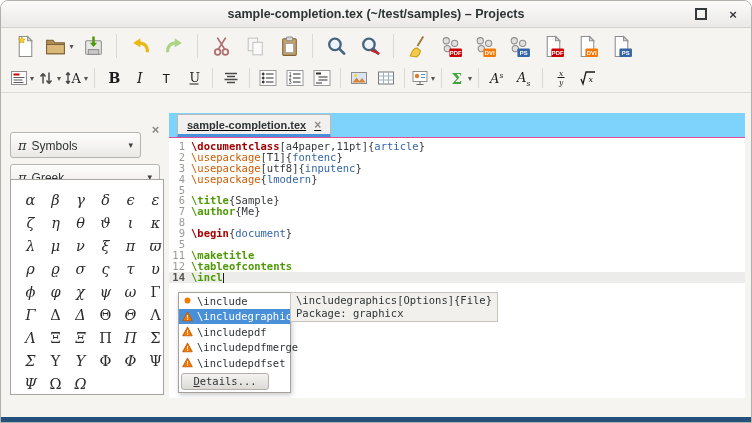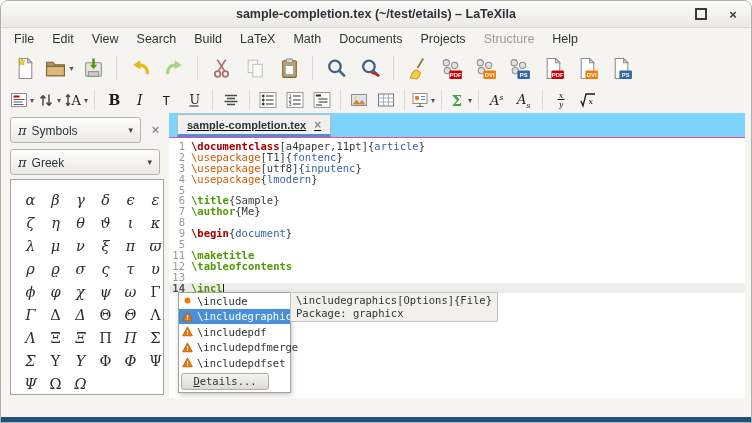--- a/index.html
+++ b/index.html
@@ -30,21 +30,21 @@
   .tsep{width:1px;background:#dcd8d3;flex:none;margin:0 5px;}
   .toolbar-main .tsep{height:24px;}
   .toolbar-format .tsep{height:20px;margin:0 4px;}
   .dd-arrow{font-size:8px;color:#55514c;margin-left:2px;}
   
   .content{position:absolute;top:112px;left:0;right:0;bottom:24px;display:flex;background:#f5f4f1;}
   
   .sidebar{position:relative;width:168px;flex:none;}
   .combo{position:absolute;left:9px;height:26px;box-sizing:border-box;border:1px solid #b7b3ae;border-radius:3px;
          background:linear-gradient(#fdfdfc,#ebe9e6);display:flex;align-items:center;justify-content:space-between;
-         padding:12px 7px;font-size:12px;color:#2e3436;}
+         padding:12px 7px;font-size:12px;color:#2e3436;margin-top:15px;}
   .combo .pi{font-family:"DejaVu Serif",serif;font-style:italic;font-size:13px;margin-right:5px;}
   .combo .arr{font-size:9px;color:#44403b;}
   .combo1{top:4px;width:131px;}
   .combo2{top:36px;width:150px;}
   .side-close{position:absolute;top:8px;left:146px;width:17px;height:17px;display:flex;align-items:center;
               justify-content:center;color:#8d8a85;font-size:13px;font-weight:bold;}
   .sym-panel{position:absolute;left:9px;right:5px;top:66px;bottom:3px;background:#fff;border:1px solid #a7a49f;
              overflow:hidden;padding:8px 0 0 7px;}
   .sym-grid{display:grid;grid-template-columns:repeat(6,25px);grid-auto-rows:23px;}
   .sym{display:flex;align-items:center;justify-content:center;font-family:"DejaVu Serif",serif;
@@ -89,44 +89,31 @@
              border-top:1px solid #d8d5d0;display:flex;align-items:center;justify-content:flex-end;}
   .status-pos{font-size:12px;color:#2e3436;margin-right:54px;}
   .bottom-strip{position:absolute;left:0;right:0;bottom:0;height:5px;background:#24507c;}
 </style>
 </head>
 <body>
 
 <div class="window">
 
   <div class="titlebar">
-    <span class="title">sample-completion.tex (~/test/etails) – LaTeXila</span>
+    <span class="title">sample-completion.tex (~/test/samples) – Projects</span>
     <div class="winbtns">
       <span class="wbtn">
           <span class="sq"></span>
         </span>
       <span class="wbtn close">
           <span>×</span>
         </span>
     </div>
   </div>
 
-  <div class="menubar" id="menubar">
-      <span class="menu-item">File</span>
-      <span class="menu-item">Edit</span>
-      <span class="menu-item">View</span>
-      <span class="menu-item">Search</span>
-      <span class="menu-item">Build</span>
-      <span class="menu-item">LaTeX</span>
-      <span class="menu-item">Math</span>
-      <span class="menu-item">Documents</span>
-      <span class="menu-item">Projects</span>
-      <span class="menu-item disabled">Structure</span>
-      <span class="menu-item">Help</span>
-    </div>
 
   <div class="toolbar toolbar-main" id="toolbar-main">
       <div class="tbtn">
         <span style="display: flex;">
           <svg viewBox="0 0 22 22">
             <path d="M5 1.5h8l4 4v15H5z" fill="#fff" stroke="#8d8d8d"></path>
             <path d="M13 1.5l4 4h-4z" fill="#e0e0e0" stroke="#8d8d8d"></path>
             <path d="M7.5 1.8l1 2 2.2.2-1.6 1.5.4 2.2-2-1-2 1 .4-2.2L4.3 4l2.2-.2z" fill="#f6d32d" stroke="#c8a006" stroke-width=".6"></path>
           </svg>
         </span>
@@ -557,21 +544,20 @@
             <div class="code-line"><span class="ln">3</span><span class="tok-o">\usepackage</span><span class="tok-p">[utf8]</span><span class="tok-p">{</span><span class="tok-b">inputenc</span><span class="tok-p">}</span></div>
             <div class="code-line"><span class="ln">4</span><span class="tok-o">\usepackage</span><span class="tok-p">{</span><span class="tok-b">lmodern</span><span class="tok-p">}</span></div>
             <div class="code-line"><span class="ln">5</span></div>
             <div class="code-line"><span class="ln">6</span><span class="tok-g">\title</span><span class="tok-p">{Sample}</span></div>
             <div class="code-line"><span class="ln">7</span><span class="tok-g">\author</span><span class="tok-p">{Me}</span></div>
             <div class="code-line"><span class="ln">8</span></div>
             <div class="code-line"><span class="ln">9</span><span class="tok-r">\begin</span><span class="tok-p">{</span><span class="tok-b">document</span><span class="tok-p">}</span></div>
             <div class="code-line"><span class="ln">5</span></div>
             <div class="code-line"><span class="ln">11</span><span class="tok-g">\maketitle</span></div>
             <div class="code-line"><span class="ln">12</span><span class="tok-g">\tableofcontents</span></div>
-            <div class="code-line"><span class="ln">13</span></div>
             <div class="code-line current"><span class="ln">14</span><span class="tok-g">\incl</span><span class="caret"></span></div>
           </div>
 
         <div class="completion">
           <div id="completion-list">
               <div class="comp-row">
                 <span style="display: flex;">
                   <svg viewBox="0 0 12 12">
                     <circle cx="6" cy="6" r="3.2" fill="#f57900"></circle>
                   </svg>

